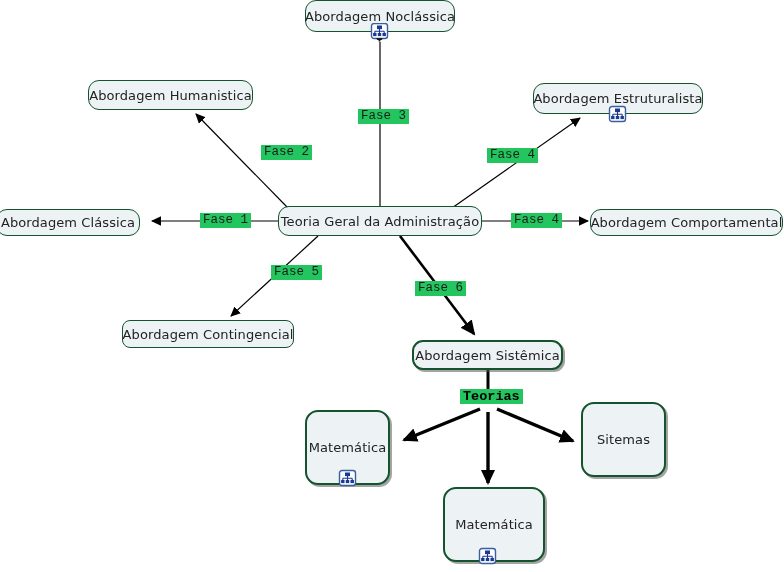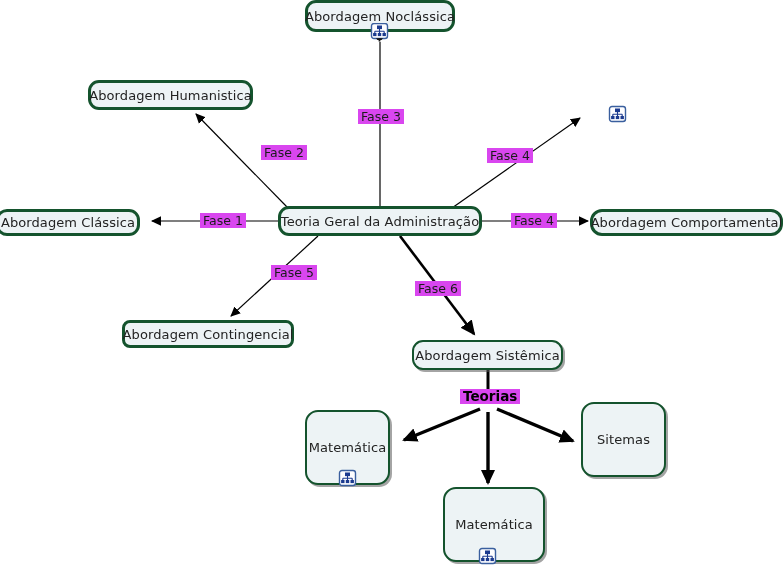--- a/index.html
+++ b/index.html
@@ -25,47 +25,48 @@
     left: 0; top: 0;
     width: 784px;
     height: 572px;
     z-index: 1;
   }
   .node {
     position: absolute;
     z-index: 3;
     box-sizing: border-box;
     background: #edf3f5;
-    border: 3px solid #14532d;
+    border: 1px solid #14532d;
     border-radius: 11px;
     display: flex;
     align-items: center;
     justify-content: center;
     color: #232323;
     font-size: 13px;
     letter-spacing: 0.1px;
     white-space: nowrap;
   }
   .node.thick {
     border-width: 2px;
     box-shadow: 2px 2px 0 rgba(90,90,90,0.55);
     text-align: right;
   }
   .node.tall {
     border-radius: 13px;
   }
   .edge-label {
     position: absolute;
     z-index: 4;
-    background: #d946ef;
+    background: #22c55e;
     color: #1c1c1c;
     font-size: 12.5px;
     padding: 0 3px;
     white-space: nowrap;
     line-height: 15px;
+    font-family: Liberation Mono, monospace;
   }
   .edge-label.bold {
     font-weight: bold;
     font-size: 13.5px;
     color: #000;
   }
   .submap-icon {
     position: absolute;
     z-index: 6;
     width: 19px;
@@ -111,30 +112,33 @@
   </svg>
 
   <div class="node" style="left:305px; top:0px; width:150px; height:32px;">
     <span>Abordagem Noclássica</span>
   </div>
 
   <div class="node" style="left:88px; top:80px; width:165px; height:30px;">
     <span>Abordagem Humanistica</span>
   </div>
 
+  <div class="node" style="left:533px; top:83px; width:170px; height:31px;">
+    <span>Abordagem Estruturalista</span>
+  </div>
 
   <div class="node" style="left:-4px; top:209px; width:144px; height:27px;">
     <span>Abordagem Clássica</span>
   </div>
 
   <div class="node" style="left:278px; top:206px; width:204px; height:30px;">
     <span>Teoria Geral da Administração</span>
   </div>
 
-  <div class="node" style="left:590px; top:209px; width:193px; height:27px;border-radius:12px;">
+  <div class="node" style="left:590px; top:209px; width:193px; height:27px;">
     <span>Abordagem Comportamental</span>
   </div>
 
   <div class="node" style="left:122px; top:320px; width:172px; height:28px;border-radius:8px;">
     <span>Abordagem Contingencial</span>
   </div>
 
   <div class="node thick" style="left:412px; top:340px; width:151px; height:30px;">
     <span>Abordagem Sistêmica</span>
   </div>

